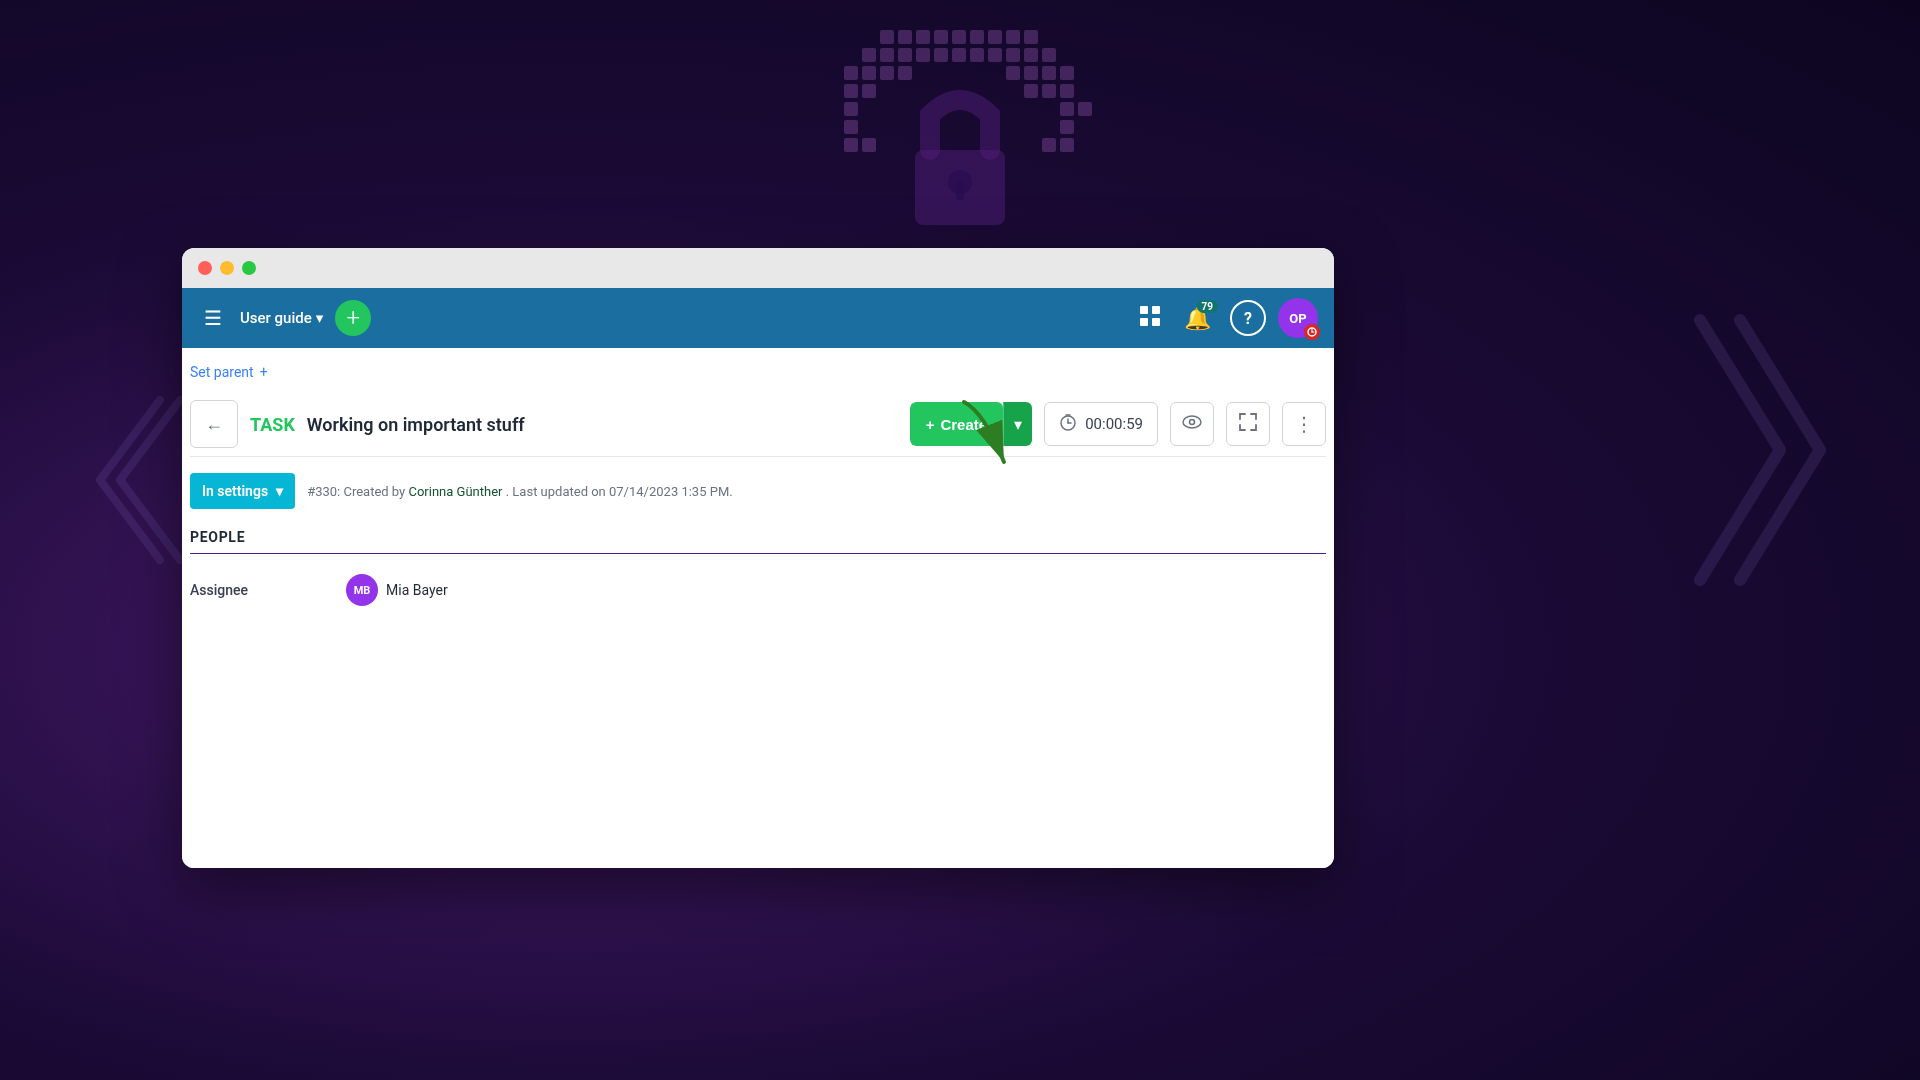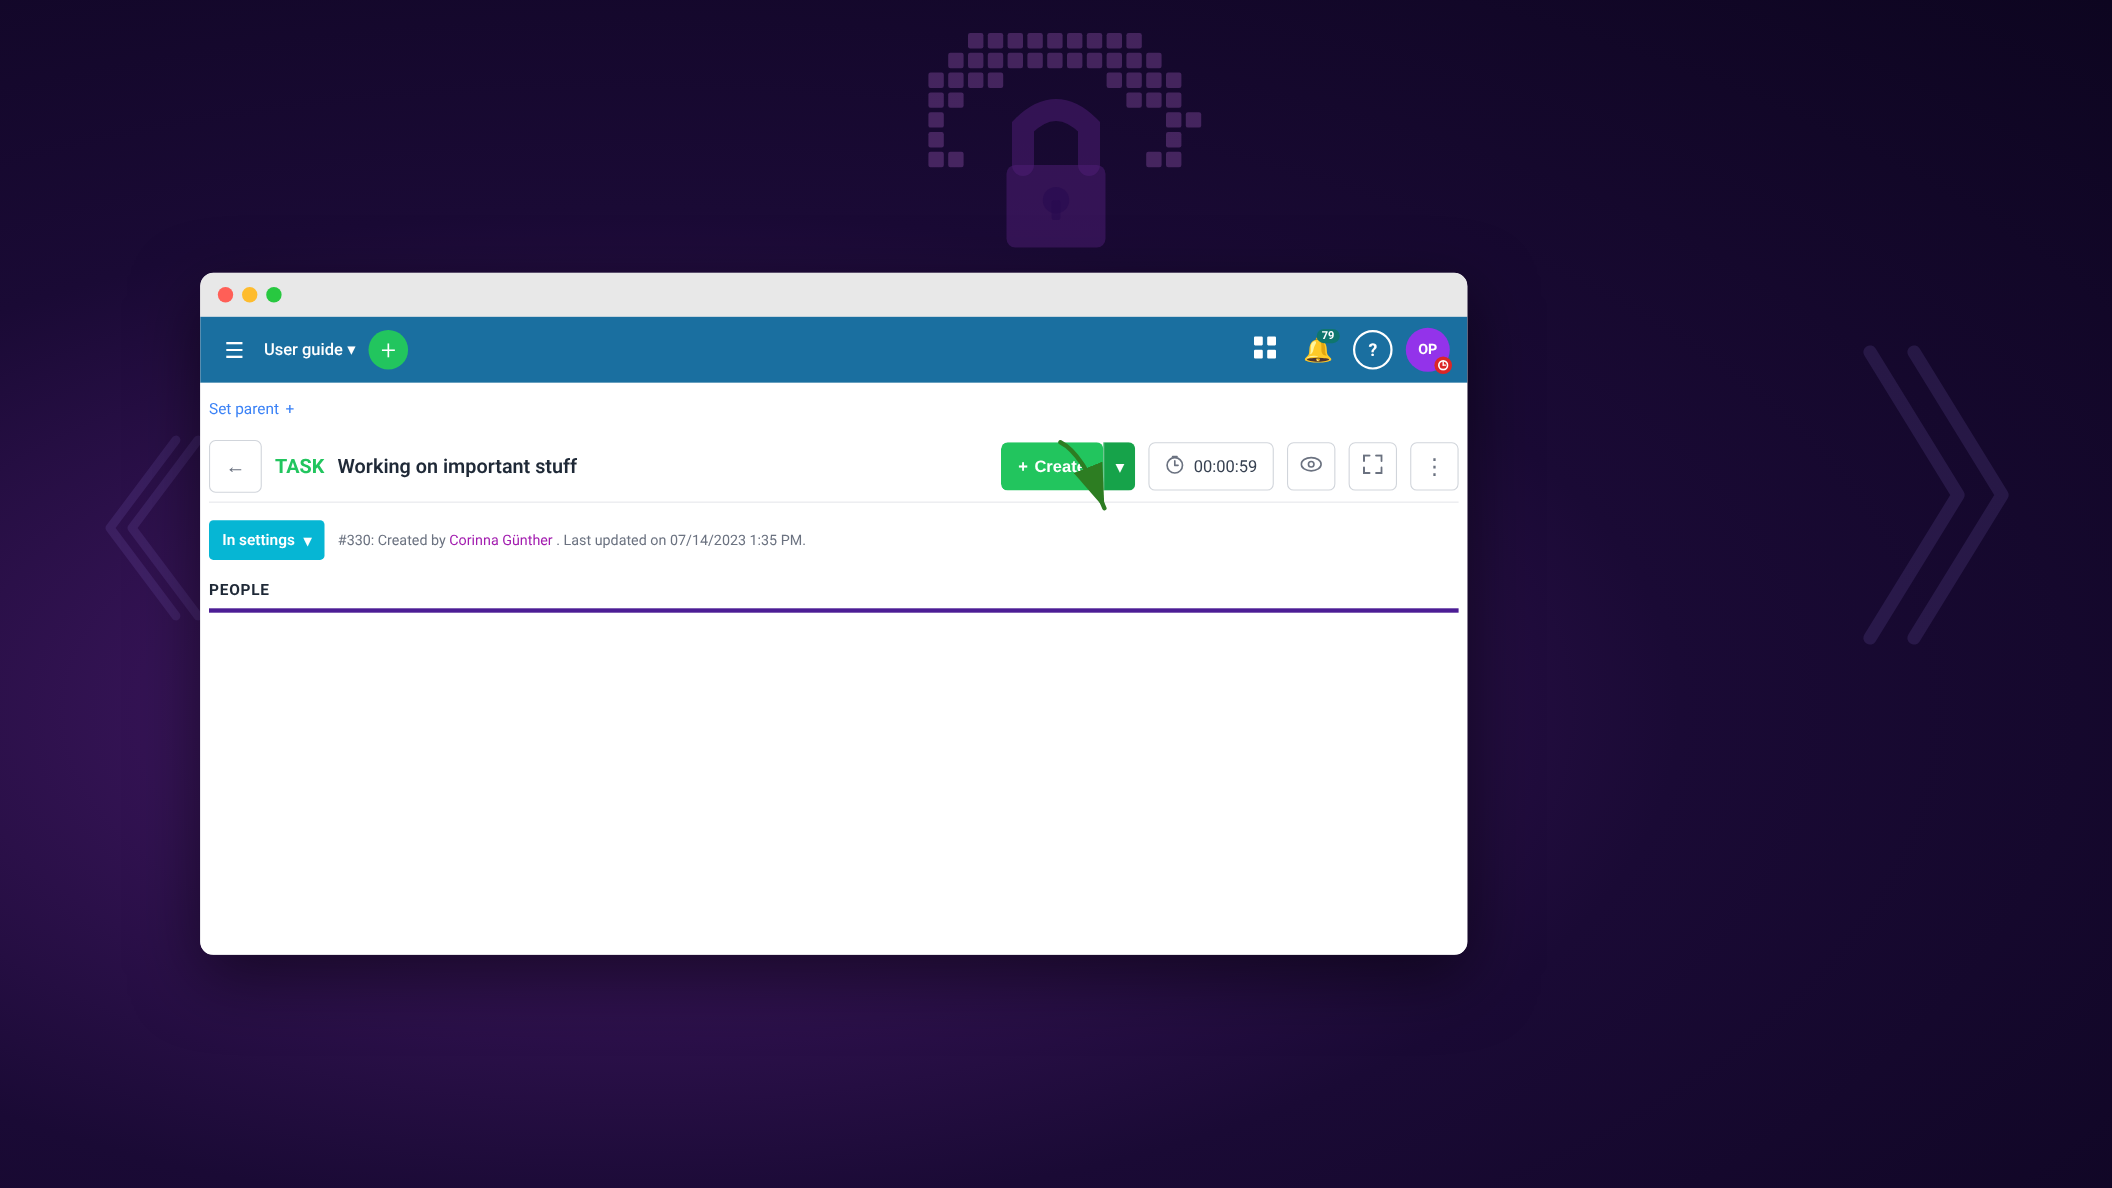--- a/index.html
+++ b/index.html
@@ -385,42 +385,42 @@
       font-weight: 600;
       cursor: pointer;
     }
 
     .status-meta {
       font-size: 13px;
       color: #6b7280;
     }
 
     .status-meta a {
-      color: #a21caf;
+      color: #14532d;
       text-decoration: none;
     }
 
     
     .description {
       font-size: 15px;
       color: #374151;
       margin: 20px 0;
       line-height: 1.6;
     }
 
     
     .section-title {
       font-size: 14px;
       font-weight: 700;
       color: #1f2937;
       text-transform: uppercase;
       letter-spacing: 0.05em;
       margin-bottom: 8px;
       padding-bottom: 8px;
-      border-bottom: 4px solid #4c1d95;
+      border-bottom: 1px solid #4c1d95;
     }
 
     .field-row {
       display: flex;
       align-items: center;
       padding: 12px 0;
       gap: 16px;
     }
 
     .field-label {
@@ -673,20 +673,29 @@
         <span>#330: Created by</span>
         <a href="#">Corinna Günther</a>
         <span>. Last updated on 07/14/2023 1:35 PM.</span>
       </div>
     </div>
 
 
     <div>
       <div class="section-title">PEOPLE</div>
 
+      <div class="field-row">
+        <div class="field-label">Assignee</div>
+        <div class="field-value">
+          <div class="avatar-sm">
+            <span>MB</span>
+          </div>
+          <span>Mia Bayer</span>
+        </div>
+      </div>
     </div>
   </div>
 </div>
 
 <div class="arrow-annotation">
   <svg width="100" height="100" viewBox="0 0 100 100">
     <defs>
       <marker id="arrowhead" markerWidth="10" markerHeight="7" refX="10" refY="3.5" orient="auto">
         <polygon points="0 0, 10 3.5, 0 7" fill="#2d7d22"></polygon>
       </marker>

